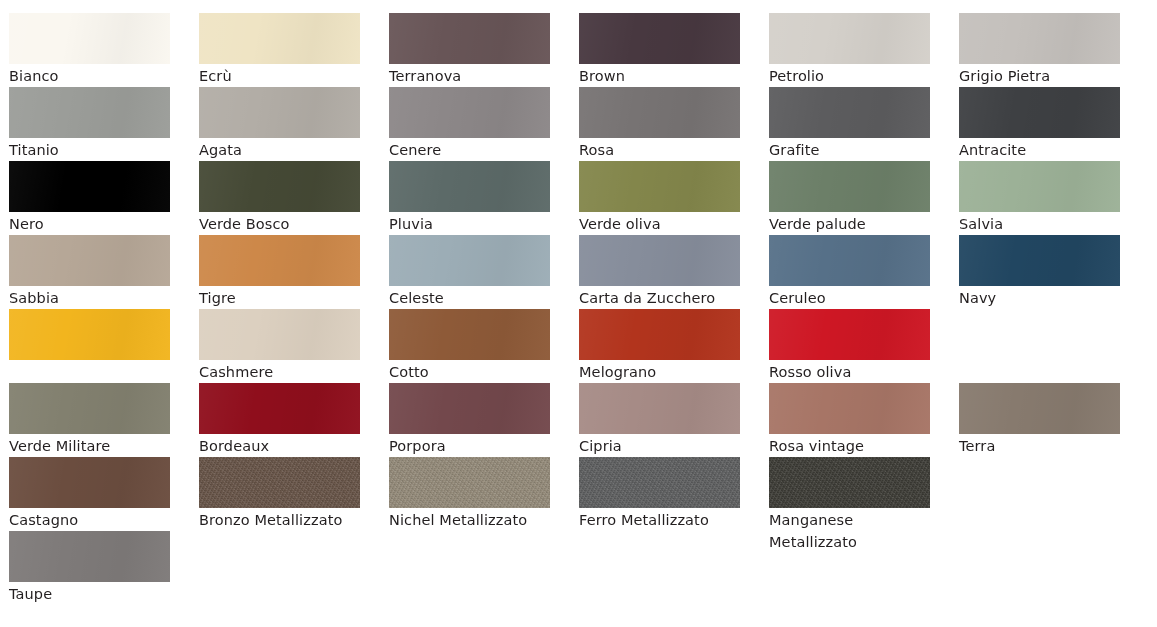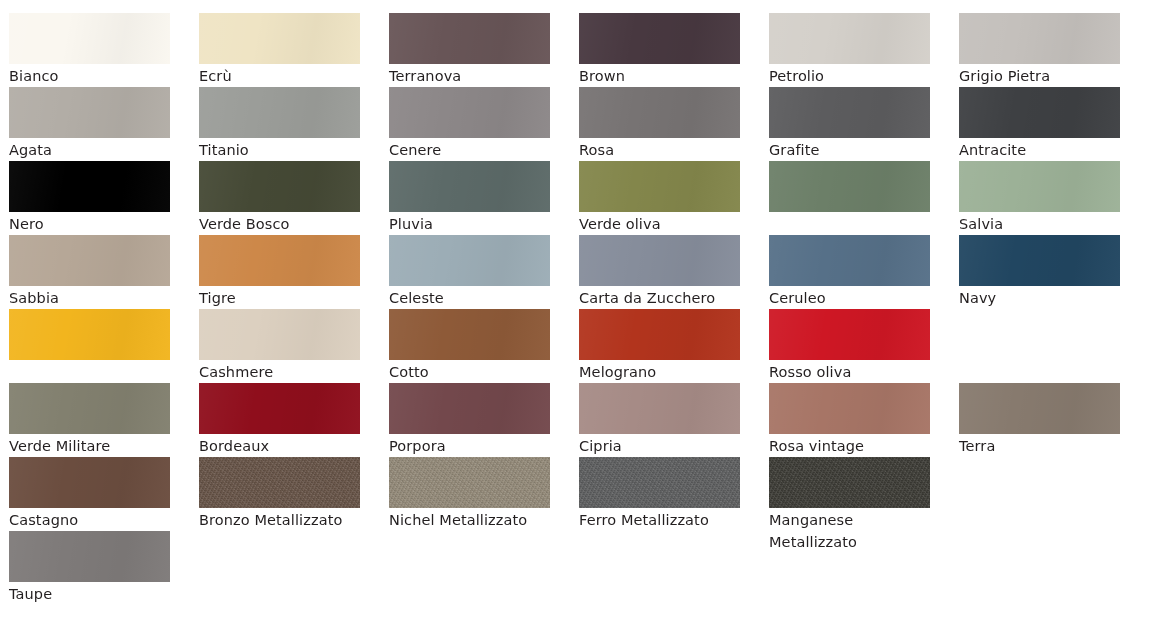--- a/index.html
+++ b/index.html
@@ -95,28 +95,28 @@
         <div class="swatch-chip soft-sheen" title="Ghiaccio" style="background-color: rgb(212, 208, 202);"></div>
         <span class="swatch-label">Petrolio</span>
       </div>
       <div class="swatch-cell">
         <div class="swatch-chip soft-sheen" title="Grigio Pietra" style="background-color: rgb(196, 192, 188);"></div>
         <span class="swatch-label">Grigio Pietra</span>
       </div>
     </div>
     <div class="swatch-row">
       <div class="swatch-cell">
+        <div class="swatch-chip soft-sheen" title="Titanio" style="background-color: rgb(155, 157, 153);"></div>
+        <span class="swatch-label">Titanio</span>
+      </div>
+      <div class="swatch-cell">
         <div class="swatch-chip soft-sheen" title="Agata" style="background-color: rgb(178, 173, 166);"></div>
         <span class="swatch-label">Agata</span>
       </div>
       <div class="swatch-cell">
-        <div class="swatch-chip soft-sheen" title="Titanio" style="background-color: rgb(155, 157, 153);"></div>
-        <span class="swatch-label">Titanio</span>
-      </div>
-      <div class="swatch-cell">
         <div class="swatch-chip soft-sheen" title="Cenere" style="background-color: rgb(140, 135, 136);"></div>
         <span class="swatch-label">Cenere</span>
       </div>
       <div class="swatch-cell">
         <div class="swatch-chip soft-sheen" title="Magma" style="background-color: rgb(119, 115, 115);"></div>
         <span class="swatch-label">Rosa</span>
       </div>
       <div class="swatch-cell">
         <div class="swatch-chip soft-sheen" title="Grafite" style="background-color: rgb(92, 92, 94);"></div>
         <span class="swatch-label">Grafite</span>
@@ -138,20 +138,21 @@
       <div class="swatch-cell">
         <div class="swatch-chip soft-sheen" title="Pluvia" style="background-color: rgb(92, 106, 104);"></div>
         <span class="swatch-label">Pluvia</span>
       </div>
       <div class="swatch-cell">
         <div class="swatch-chip soft-sheen" title="Verde oliva" style="background-color: rgb(131, 134, 75);"></div>
         <span class="swatch-label">Verde oliva</span>
       </div>
       <div class="swatch-cell">
         <div class="swatch-chip soft-sheen" title="Verde palude" style="background-color: rgb(108, 127, 104);"></div>
+        <span class="swatch-label">Verde palude</span>
       </div>
       <div class="swatch-cell">
         <div class="swatch-chip soft-sheen" title="Salvia" style="background-color: rgb(156, 177, 151);"></div>
         <span class="swatch-label">Salvia</span>
       </div>
     </div>
     <div class="swatch-row">
       <div class="swatch-cell">
         <div class="swatch-chip soft-sheen" title="Sabbia" style="background-color: rgb(182, 167, 151);"></div>
         <span class="swatch-label">Sabbia</span>

